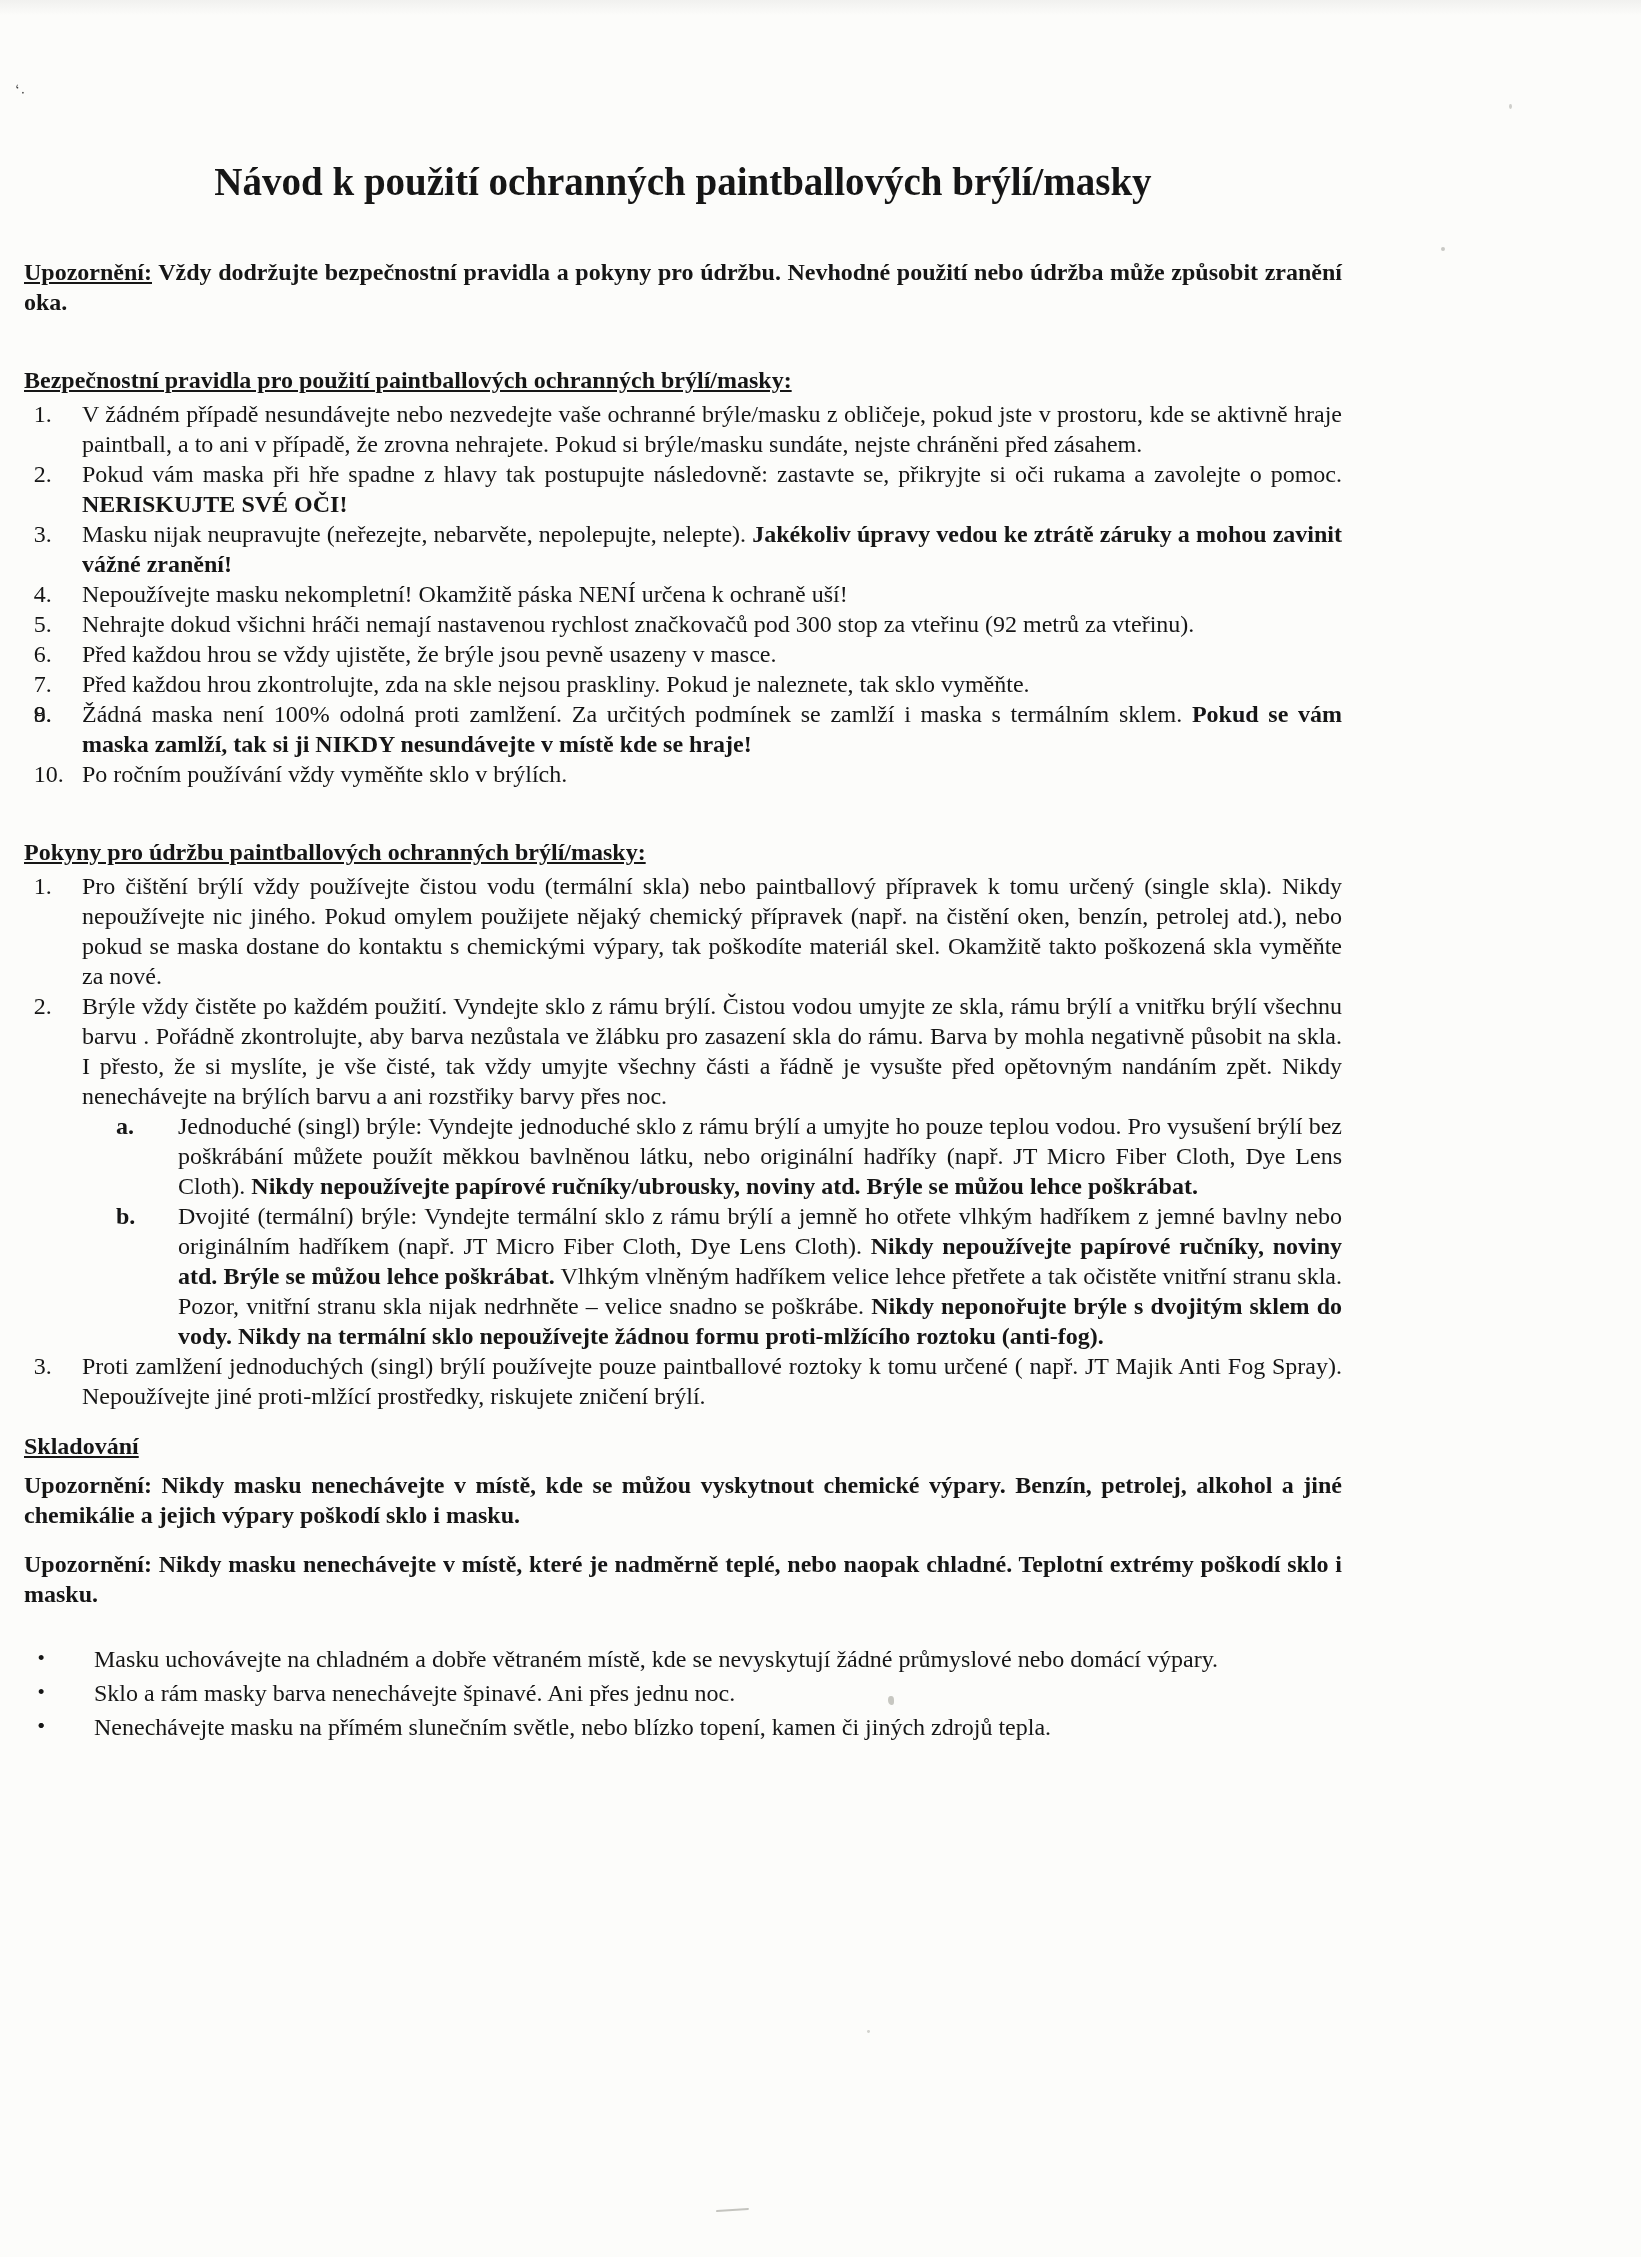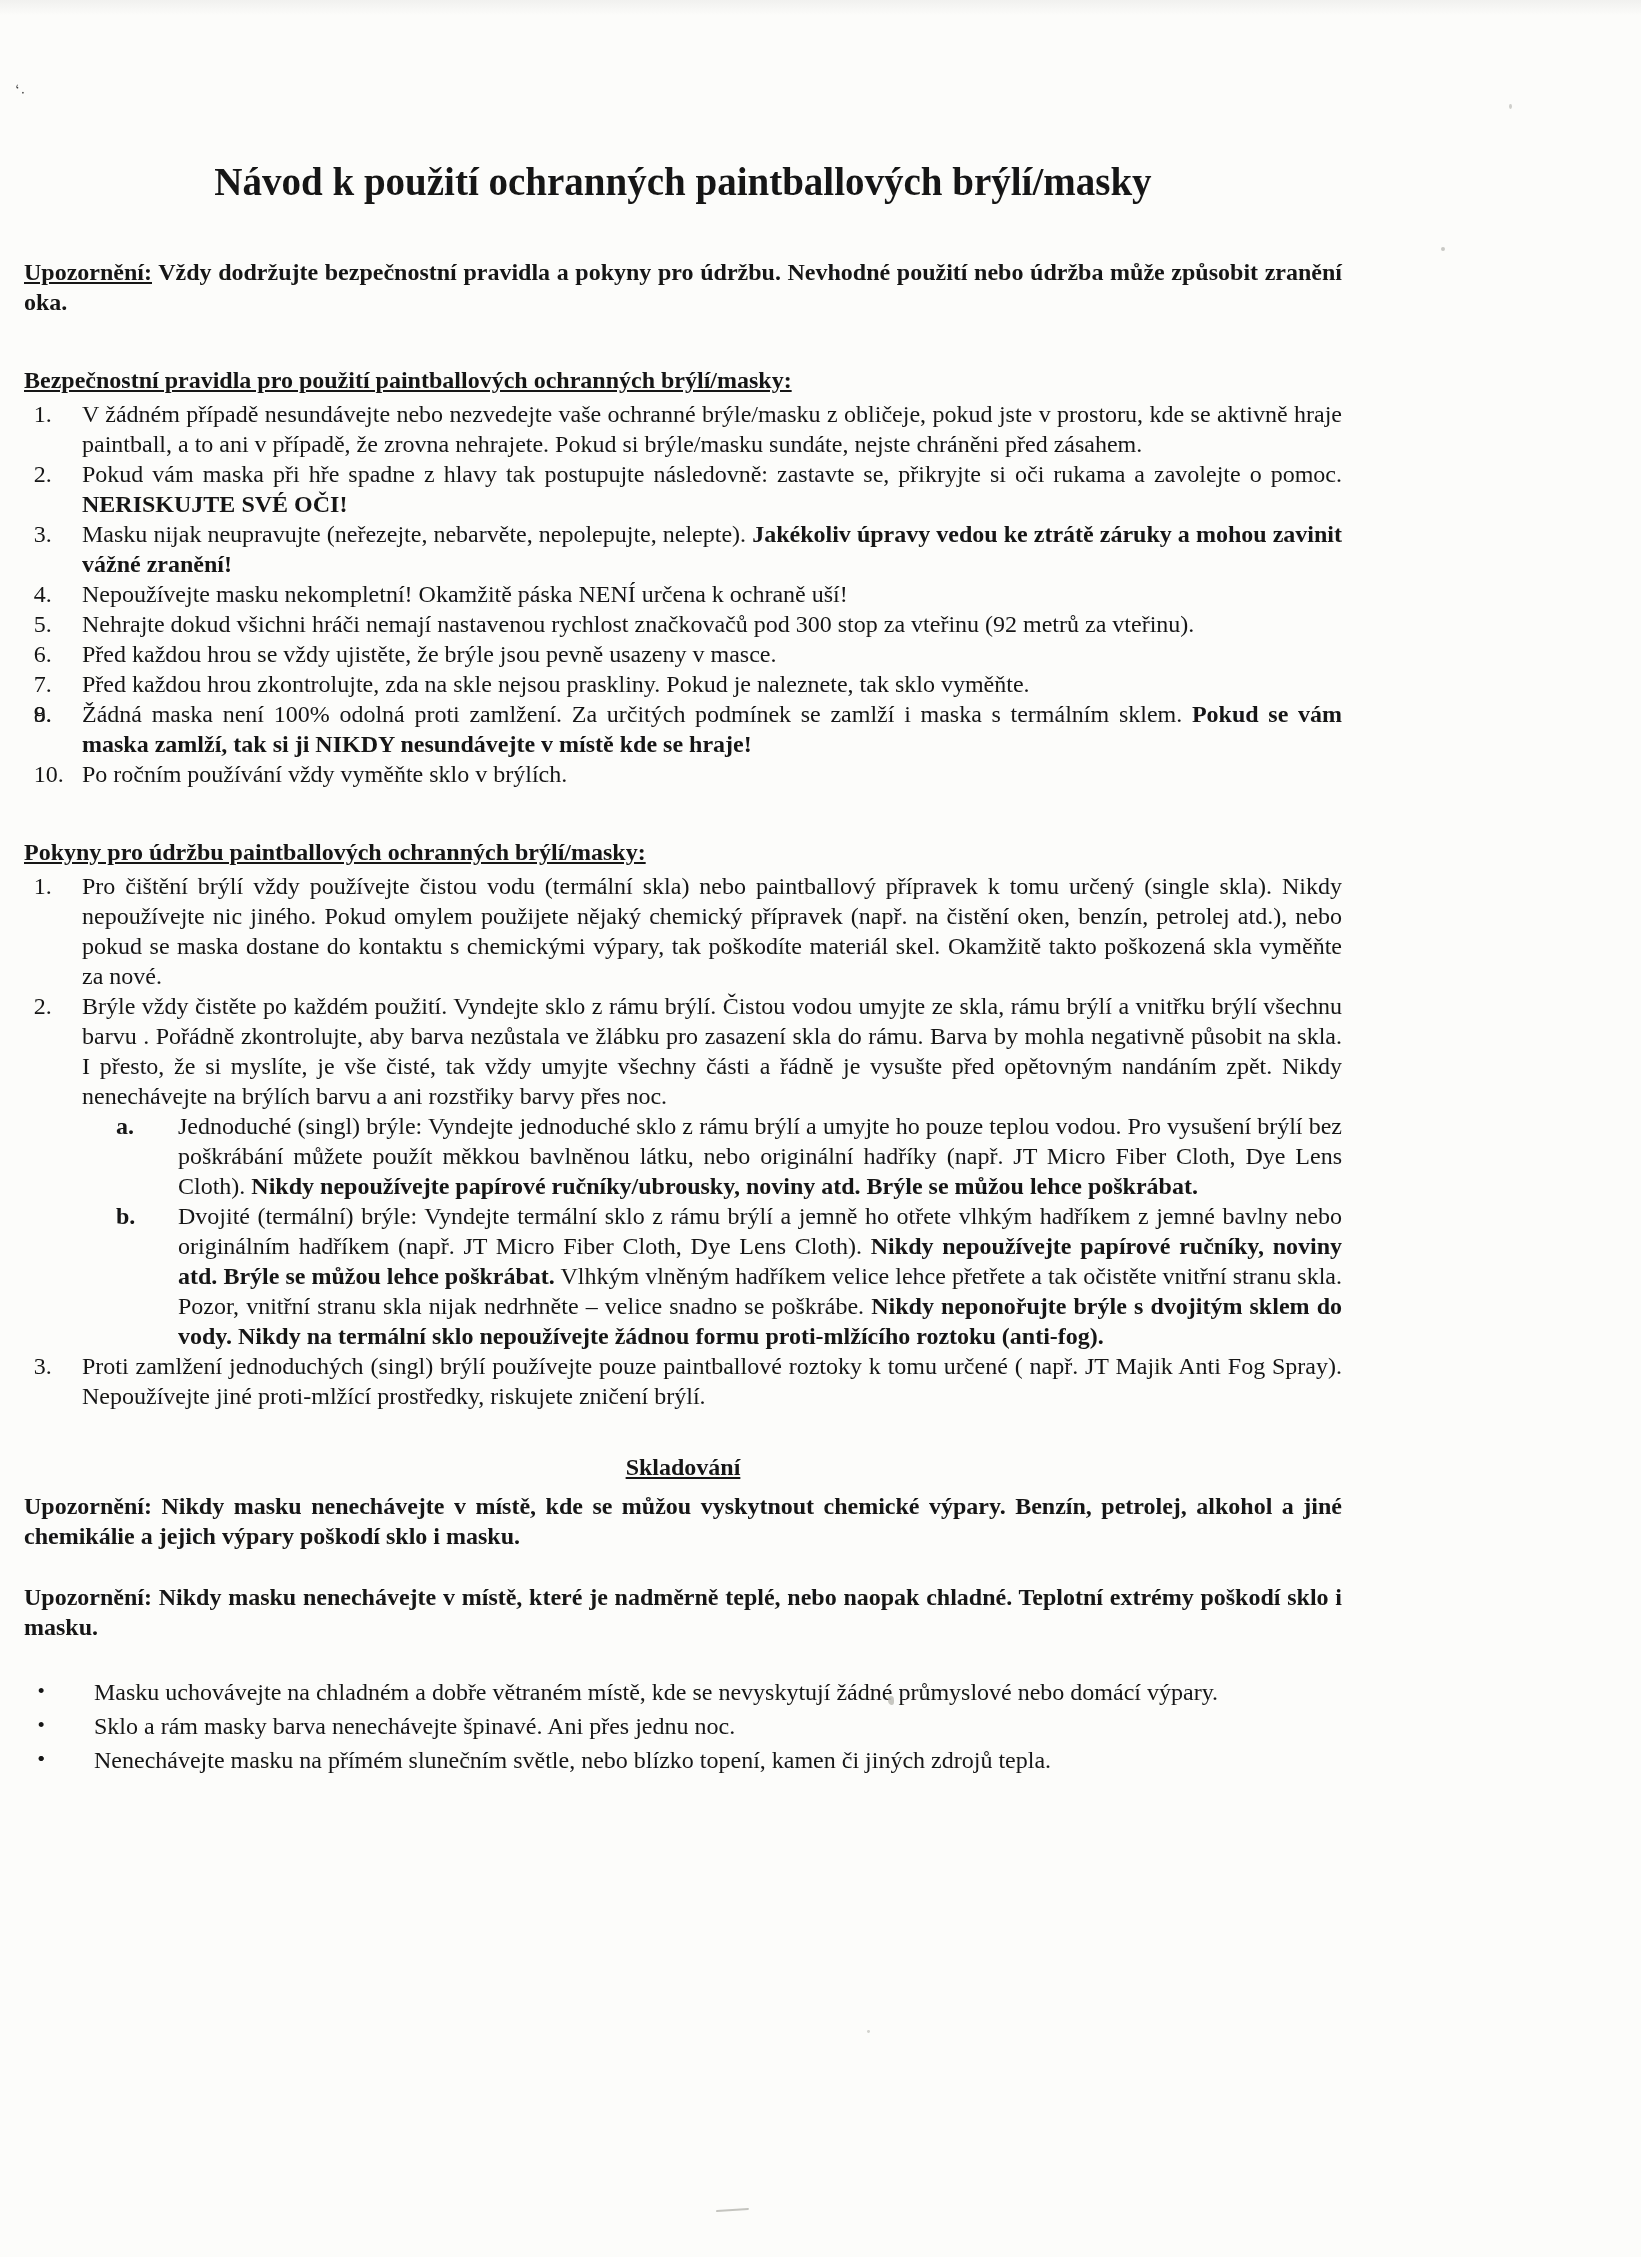--- a/index.html
+++ b/index.html
@@ -22,29 +22,29 @@
   .b{font-weight:bold;}
   .u{text-decoration:underline;}
   .title{
     margin-top:143px;
     text-align:center;
     font-size:39px;line-height:46px;
     font-weight:bold;
   }
   .intro{margin-top:52px;text-align:justify;}
   .heading{margin-top:48px;font-weight:bold;text-decoration:underline;}
-  .heading.tight{margin-top:41px;text-align:center;}
+  .heading.tight{margin-top:20px;}
   .list{margin-top:3.9px;}
   .li{position:relative;padding-left:58px;text-align:justify;}
   .li>.marker{position:absolute;left:9.7px;top:0;}
   .li.lvl2{padding-left:154px;}
   .li.lvl2>.marker{left:92px;font-weight:bold;}
   .para{text-align:justify;}
   .warn1{margin-top:9px;}
-  .warn2{margin-top:31px;}
+  .warn2{margin-top:19px;}
   .bullets{margin-top:35px;}
   .bullets .li{padding-left:70px;margin-bottom:3.9px;}
   .bullets .li>.marker{left:13.5px;top:-1px;font-size:21px;}
   
   .artifact{position:absolute;pointer-events:none;}
   .a-topleft{left:15.4px;top:81px;width:9.7px;height:13.5px;color:#3c3c3c;font-size:14.5px;transform:rotate(-12deg);}
   .a-speck1{left:1441px;top:247px;width:3.9px;height:3.9px;background:#c9c9c5;border-radius:50%;}
   .a-speck2{left:1509px;top:104px;width:2.9px;height:4.8px;background:#cfcfcb;border-radius:50%;}
   .a-warn{left:888px;top:1696px;width:5.8px;height:8.7px;background:#b9b9b3;border-radius:50% 50% 40% 60%;opacity:.8;}
   .a-bottom{left:716px;top:2209px;width:33px;height:1.9px;background:#c4c4bf;transform:rotate(-4deg);border-radius:1.9px;}

